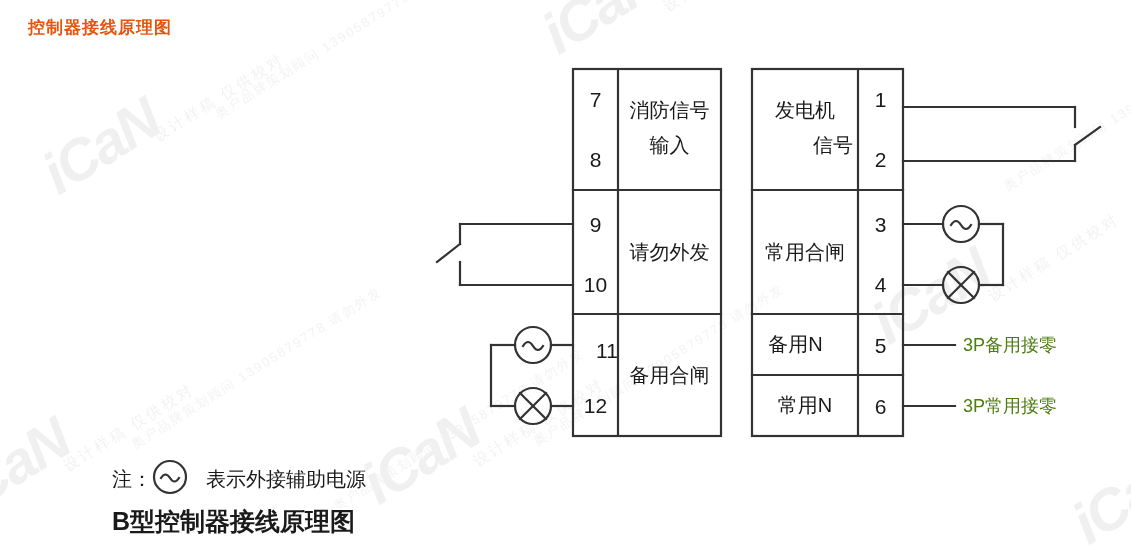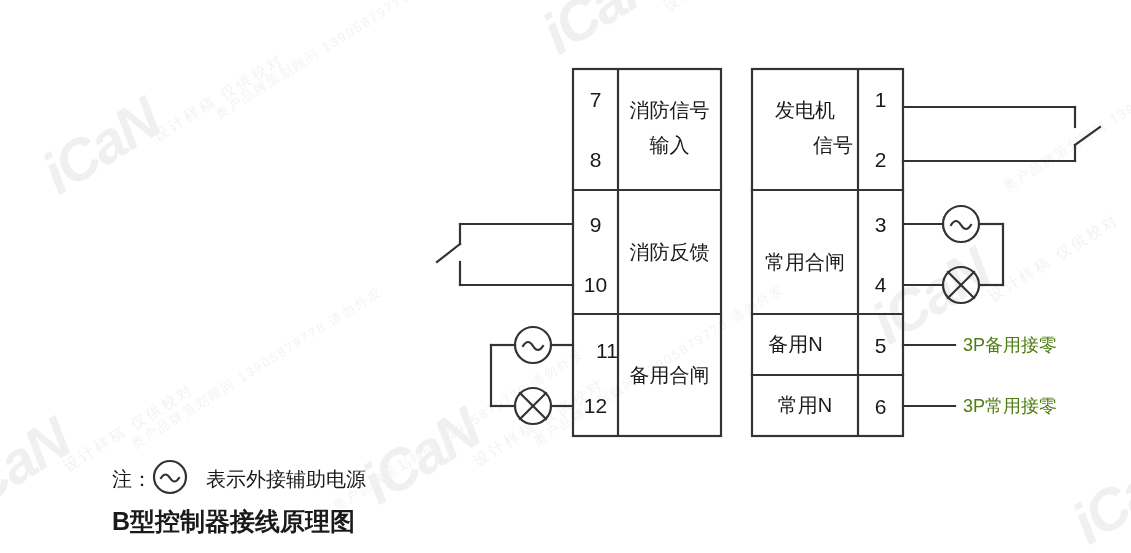--- a/index.html
+++ b/index.html
@@ -145,20 +145,21 @@
     <div class="wm-tile wm-text1" style="left:60px;  top:460px;">设计样稿 仅供校对</div>
 
     <div class="wm-tile wm-text2" style="left:212px; top:108px;">奥户品牌策划顾问 13905879778 请勿外发</div>
     <div class="wm-tile wm-text2" style="left:530px; top:435px;">奥户品牌策划顾问 13905879778 请勿外发</div>
 
     <div class="wm-tile wm-text2" style="left:128px; top:438px;">奥户品牌策划顾问 13905879778 请勿外发</div>
     <div class="wm-tile wm-text2" style="left:330px; top:500px;">奥户品牌策划顾问 13905879778 请勿外发</div>
     <div class="wm-tile wm-text2" style="left:1000px;top:180px;">奥户品牌策划顾问 13905879778 请勿外发</div>
   </div>
 
+  <div class="title" style="color:#e4550f;">控制器接线原理图</div>
 
   <svg id="diagram" width="1131" height="553" viewBox="0 0 1131 553">
 
     <g stroke="#333333" stroke-width="2.2" fill="none" stroke-linecap="square">
 
       <rect x="573" y="69" width="148" height="367"></rect>
 
       <line x1="618" y1="69" x2="618" y2="436"></line>
 
       <line x1="573" y1="190" x2="721" y2="190"></line>
@@ -215,32 +216,32 @@
     </g>
   </svg>
 
   <div class="cellbox num" style="left:573px; top:85px; width:45px; height:30px;">7</div>
   <div class="cellbox num" style="left:573px; top:145px; width:45px; height:30px;">8</div>
   <div class="cellbox lbl" style="left:618px; top:97px; width:103px; height:26px;text-align:center;">消防信号</div>
   <div class="cellbox lbl" style="left:618px; top:132px; width:103px; height:26px;">输入</div>
 
   <div class="cellbox num" style="left:573px; top:210px; width:45px; height:30px;">9</div>
   <div class="cellbox num" style="left:573px; top:270px; width:45px; height:30px;">10</div>
-  <div class="cellbox lbl" style="left:618px; top:239px; width:103px; height:26px;">消防反馈</div>
+  <div class="cellbox lbl" style="left:618px; top:239px; width:103px; height:26px;">请勿外发</div>
 
   <div class="cellbox num" style="left:573px; top:336px; width:68px; height:30px;">11</div>
   <div class="cellbox num" style="left:573px; top:391px; width:45px; height:30px;">12</div>
   <div class="cellbox lbl" style="left:618px; top:362px; width:103px; height:26px;">备用合闸</div>
 
   <div class="cellbox lbl" style="left:752px; top:97px; width:106px; height:26px;text-align:right;">发电机</div>
   <div class="cellbox lbl" style="left:752px; top:132px; width:106px; height:26px;padding-left:28px;">信号</div>
   <div class="cellbox num" style="left:858px; top:85px; width:45px; height:30px;">1</div>
   <div class="cellbox num" style="left:858px; top:145px; width:45px; height:30px;">2</div>
 
-  <div class="cellbox lbl" style="left:752px; top:239px; width:106px; height:26px;margin-top:10px;">常用合闸</div>
+  <div class="cellbox lbl" style="left:752px; top:239px; width:106px; height:26px;">常用合闸</div>
   <div class="cellbox num" style="left:858px; top:210px; width:45px; height:30px;">3</div>
   <div class="cellbox num" style="left:858px; top:270px; width:45px; height:30px;">4</div>
 
   <div class="cellbox lbl" style="left:752px; top:331px; width:87px; height:26px;">备用N</div>
   <div class="cellbox num" style="left:858px; top:331px; width:45px; height:30px;">5</div>
 
   <div class="cellbox lbl" style="left:752px; top:392px; width:106px; height:26px;">常用N</div>
   <div class="cellbox num" style="left:858px; top:392px; width:45px; height:30px;">6</div>
 
   <div class="rlabel" style="left:963px; top:333px;">3P备用接零</div>

